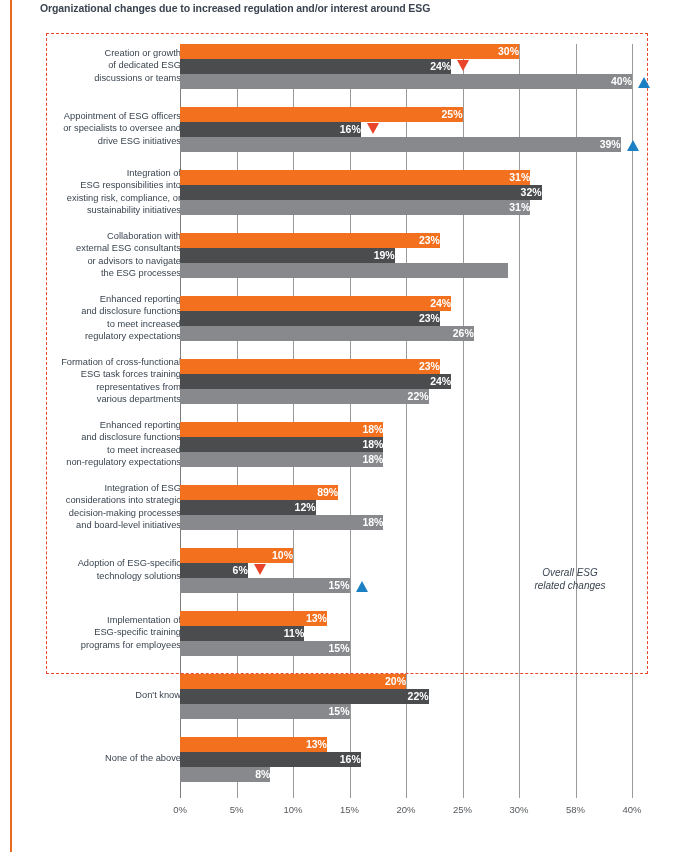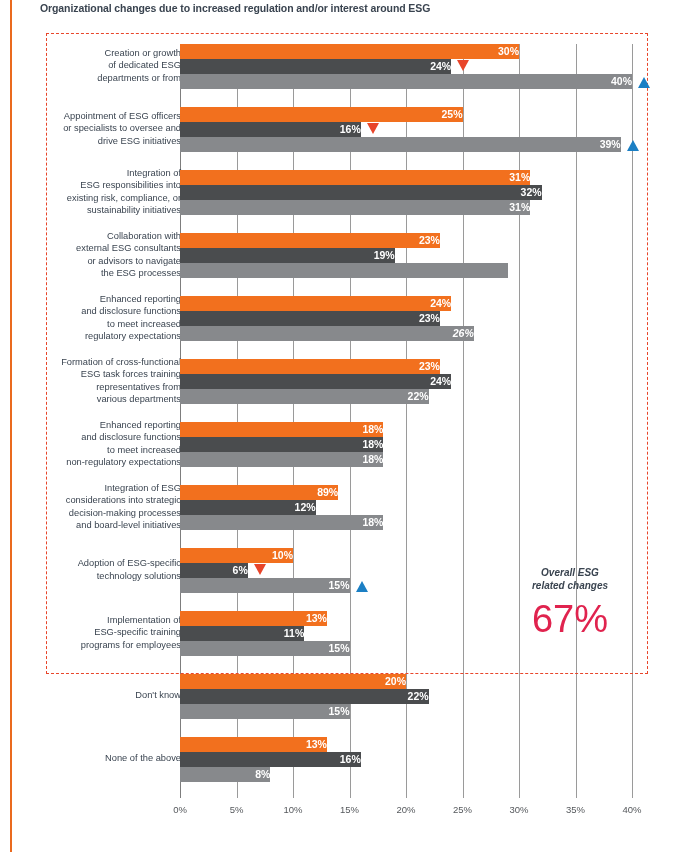--- a/index.html
+++ b/index.html
@@ -73,42 +73,42 @@
   .marker.up{
     border-left:6px solid transparent;
     border-right:6px solid transparent;
     border-bottom:11px solid #1b7fc4;
     top:3px;
   }
   #overall{
     position:absolute;left:505px;top:566px;width:130px;text-align:center;
   }
   #overall .cap{
-    font-size:10px;font-style:italic;font-weight:bold;line-height:13px;
+    font-size:10px;font-style:italic;font-weight:normal;line-height:13px;
     color:#3a4450;
   }
   #overall .big{
     font-size:38px;color:#e0234e;line-height:46px;margin-top:4px;
     font-weight:normal;
   }
   .tick-label{
     position:absolute;
     font-size:9.5px;color:#55585c;text-align:center;width:40px;
   }
 </style>
 </head>
 <body>
 
 <div id="left-rule"></div>
 
 <div id="chart-title">Organizational changes due to increased regulation and/or interest around ESG</div>
 
 <div id="plot">
     <div class="group" style="top: 44px; z-index: 2;">
-      <div class="glabel" style="top: 3.2px;"><span>Creation or growth</span><br><span>of dedicated ESG</span><br><span>departments or from</span></div>
+      <div class="glabel" style="top: 3.2px;"><span>Creation or growth</span><br><span>of dedicated ESG</span><br><span>discussions or teams</span></div>
       <div class="bars">
         <div class="bar">
           <div class="fill" style="width: 339px; background: rgb(242, 112, 30);"></div>
           <div class="val" style="left: 0px; width: 339px;">30%</div>
         </div>
         <div class="bar">
           <div class="fill" style="width: 271.2px; background: rgb(74, 76, 78);"></div>
           <div class="val" style="left: 0px; width: 271.2px;">24%</div>
           <div class="marker down" style="left: 277.2px;"></div>
         </div>
@@ -178,21 +178,21 @@
         <div class="bar">
           <div class="fill" style="width: 271.2px; background: rgb(242, 112, 30);"></div>
           <div class="val" style="left: 0px; width: 271.2px;">24%</div>
         </div>
         <div class="bar">
           <div class="fill" style="width: 259.9px; background: rgb(74, 76, 78);"></div>
           <div class="val" style="left: 0px; width: 259.9px;">23%</div>
         </div>
         <div class="bar">
           <div class="fill" style="width: 293.8px; background: rgb(135, 137, 140);"></div>
-          <div class="val" style="left: 0px; width: 293.8px; font-style: italic;">26%</div>
+          <div class="val" style="left: 0px; width: 293.8px;">26%</div>
         </div>
       </div>
     </div>
     <div class="group" style="top: 359px; z-index: 2;">
       <div class="glabel" style="top: -2.9px;"><span>Formation of cross-functional</span><br><span>ESG task forces training</span><br><span>representatives from</span><br><span>various departments</span></div>
       <div class="bars">
         <div class="bar">
           <div class="fill" style="width: 259.9px; background: rgb(242, 112, 30);"></div>
           <div class="val" style="left: 0px; width: 259.9px;">23%</div>
         </div>
@@ -318,26 +318,25 @@
     <div class="tick-label" style="left: 273px; top: 804px;">10%</div>
     <div class="gridline" style="left: 349.5px; top: 44px; height: 754px; z-index: 0;"></div>
     <div class="tick-label" style="left: 329.5px; top: 804px;">15%</div>
     <div class="gridline" style="left: 406px; top: 44px; height: 754px; z-index: 0;"></div>
     <div class="tick-label" style="left: 386px; top: 804px;">20%</div>
     <div class="gridline" style="left: 462.5px; top: 44px; height: 754px; z-index: 0;"></div>
     <div class="tick-label" style="left: 442.5px; top: 804px;">25%</div>
     <div class="gridline" style="left: 519px; top: 44px; height: 754px; z-index: 0;"></div>
     <div class="tick-label" style="left: 499px; top: 804px;">30%</div>
     <div class="gridline" style="left: 575.5px; top: 44px; height: 754px; z-index: 0;"></div>
-    <div class="tick-label" style="left: 555.5px; top: 804px;">35%</div>
+    <div class="tick-label" style="left: 555.5px; top: 804px;">58%</div>
     <div class="gridline" style="left: 632px; top: 44px; height: 754px; z-index: 0;"></div>
     <div class="tick-label" style="left: 612px; top: 804px;">40%</div>
   </div>
 
 <div id="highlight-box"></div>
 
 <div id="overall">
   <div class="cap">
     <span>Overall ESG</span><br>
     <span>related changes</span>
   </div>
-  <div class="big">67%</div>
 </div>
 
 </body></html>

